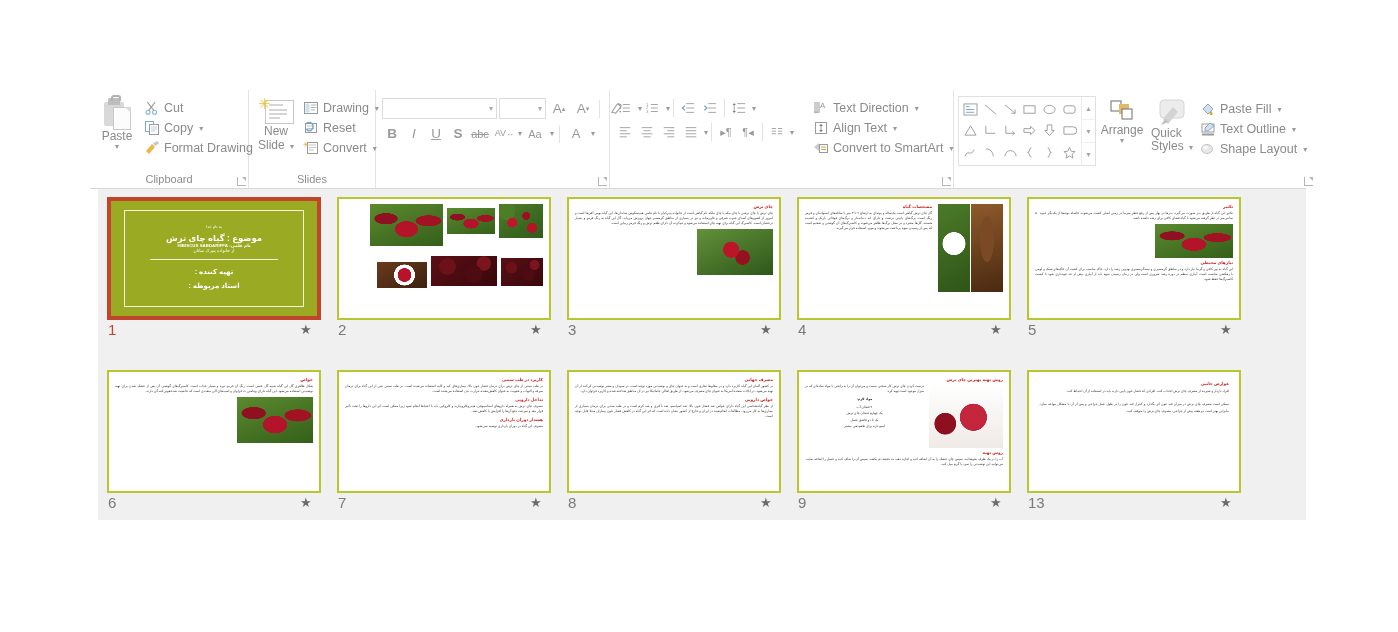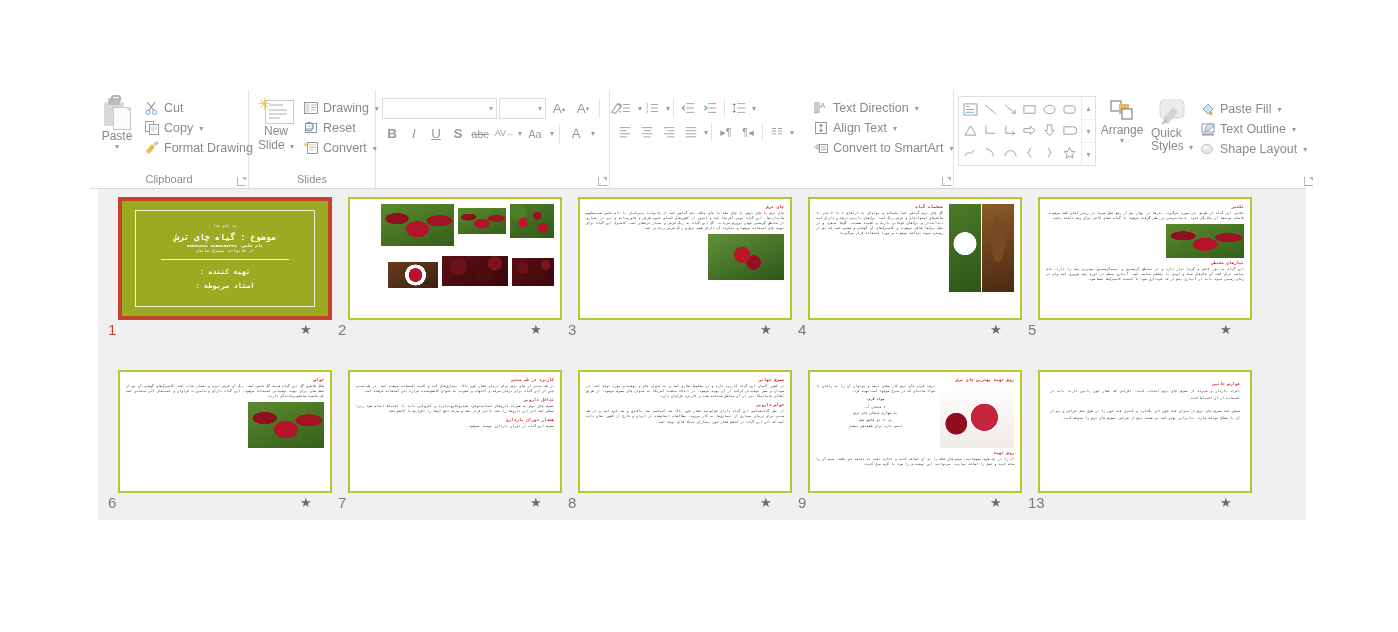--- a/index.html
+++ b/index.html
@@ -96,22 +96,22 @@
 
   .ribbon-bottom{position:absolute;left:90px;top:188px;width:1216px;height:1px;background:#d8d8d8;}
 
   
   .workspace{
     position:absolute;left:98px;top:189px;width:1208px;height:331px;background:#f0f0f0;
   }
   .slide-grid{position:absolute;left:0;top:0;width:1208px;height:331px;}
   .thumb-wrap{position:absolute;width:214px;height:144px;}
   .thumb{
-    position:absolute;left:12px;top:0;width:214px;height:123px;box-sizing:border-box;
-    border:2px solid #b8c72f;background:#ffffff;overflow:hidden;font-family:Liberation Mono, monospace;
+    position:absolute;left:1px;top:0;width:214px;height:123px;box-sizing:border-box;
+    border:2px solid #b8c72f;background:#ffffff;overflow:hidden;
   }
   .thumb.selected{border:4px solid #c0452a;padding:0;}
   .thumb-meta{position:absolute;left:0;top:124px;width:214px;height:20px;}
   .thumb-num{position:absolute;left:2px;top:0;font-size:15px;color:#7a7a7a;line-height:18px;}
   .thumb-num.sel{color:#c0452a;}
   .anim-star{position:absolute;right:6px;top:2px;width:14px;height:14px;color:#6b6b6b;font-size:13px;line-height:14px;}
 
   
   .s1{position:absolute;inset:0;background:#9aaa22;display:flex;align-items:center;justify-content:center;}
   .s1-frame{width:86%;height:82%;border:1px solid #f1f3d8;display:flex;flex-direction:column;

